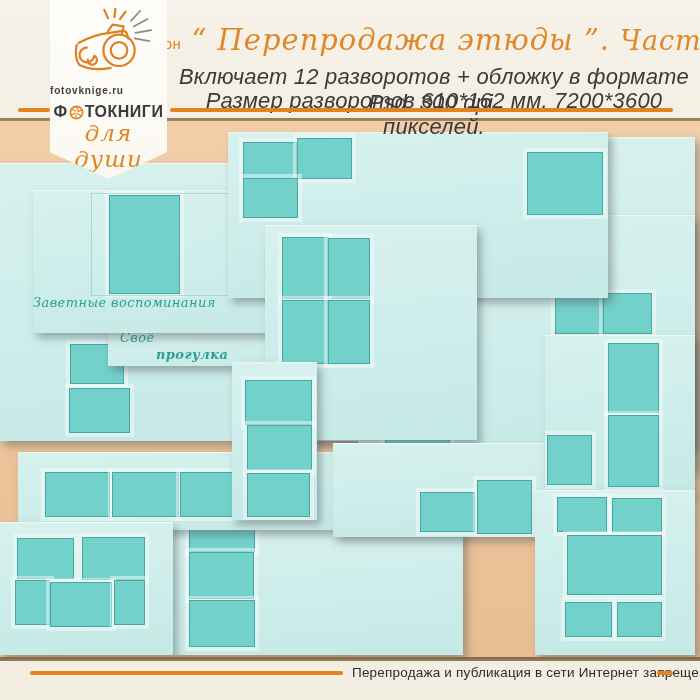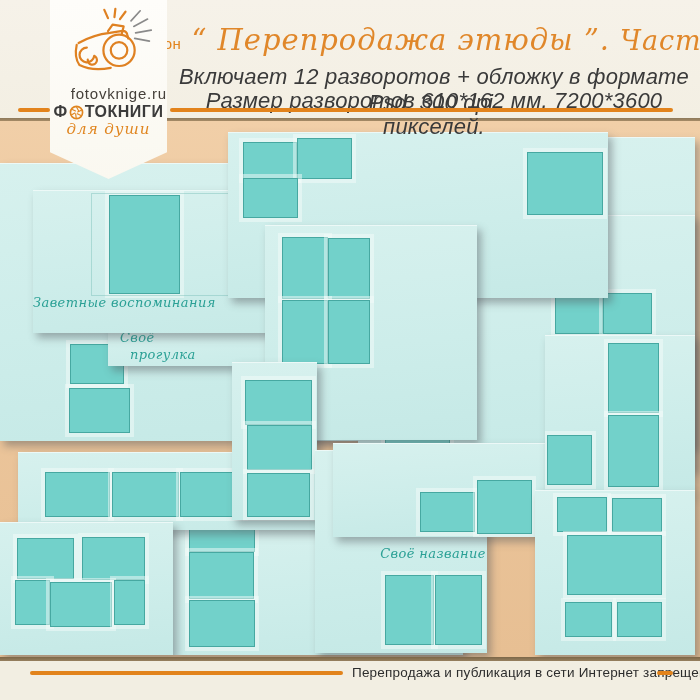--- a/index.html
+++ b/index.html
@@ -33,28 +33,28 @@
     background:#e2831c;z-index:30;}
   .rule-left{left:18px;width:32px;}
   .rule-right{left:170px;width:503px;}
 
   
   .badge{position:absolute;left:50px;top:0;width:117px;height:179px;z-index:40;
     background:linear-gradient(180deg,#fefdfa 0%,#faf8f0 100%);
     clip-path:polygon(0 0,100% 0,100% 85%,50% 100%,0 85%);
     filter:drop-shadow(3px 3px 4px rgba(60,50,40,.35));}
   .badge .cam{position:absolute;left:12px;top:5px;}
-  .badge .site{position:absolute;left:0;right:0;top:85px;text-align:right;
-    font-size:15px;font-weight:normal;color:#45403a;letter-spacing:.8px;}
+  .badge .site{position:absolute;left:0;right:0;top:85px;text-align:left;
+    font-size:10px;font-weight:bold;color:#45403a;letter-spacing:.8px;}
   .badge .brand{position:absolute;left:0;right:0;top:103px;display:flex;
     justify-content:center;align-items:center;gap:1px;
     font-size:16px;font-weight:bold;color:#3b3b3b;letter-spacing:.5px;}
   .badge .tagline{position:absolute;left:0;right:0;top:120px;text-align:center;
     font-family:"DejaVu Serif",serif;font-style:italic;
-    font-size:15px;color:#e0851f;letter-spacing:1px;}
+    font-size:23px;color:#e0851f;letter-spacing:1px;}
 
   
   .collage{position:absolute;left:0;top:0;width:700px;height:700px;z-index:5;}
   .spread{position:absolute;overflow:hidden;
     background:linear-gradient(175deg,#d7f1ee 0%,#cdedea 55%,#c5e9e6 100%);
     box-shadow:4px 5px 8px rgba(80,85,88,.45);}
   .spread::before{content:'';position:absolute;left:0;right:0;top:0;height:1px;
     background:rgba(255,255,255,.55);}
   .ph{position:absolute;background:#72d1ca;border:1px solid #46a8a1;
     box-shadow:0 0 0 4px rgba(243,252,250,.5);}
@@ -90,21 +90,21 @@
       <div class="spread" style="left: 358px; top: 215px; width: 337px; height: 255px;">
         <div class="ph" style="left: 27px; top: 85px; width: 65px; height: 44px;"></div>
         <div class="ph" style="left: 27px; top: 133px; width: 62px; height: 44px;"></div>
         <div class="ph" style="left: 27px; top: 181px; width: 63px; height: 46px;"></div>
         <div class="ph" style="left: 197px; top: 78px; width: 46px; height: 39px;"></div>
         <div class="ph" style="left: 245px; top: 78px; width: 47px; height: 39px;"></div>
       </div>
       <div class="spread" style="left: 108px; top: 326px; width: 358px; height: 40px;">
         <div class="caption" style="left: 12px; top: 4px;">
           <div>Своё</div>
-          <div style="margin-left: 10px;">прогулка</div>
+          <div style="margin-left: 36px; font-weight: bold;">прогулка</div>
         </div>
       </div>
       <div class="spread" style="left: 33px; top: 190px; width: 424px; height: 143px;">
         <div class="ph" style="left: 76px; top: 5px; width: 69px; height: 97px;"></div>
         <div class="pframe" style="left: 58px; top: 3px; width: 334px; height: 101px;"></div>
         <div class="caption" style="left: 0px; top: 105px; width: 226px; ">
           <div>Заветные воспоминания</div>
         </div>
       </div>
       <div class="spread" style="left: 228px; top: 132px; width: 380px; height: 166px;">
@@ -127,27 +127,20 @@
       <div class="spread" style="left: 18px; top: 452px; width: 445px; height: 78px;">
         <div class="ph" style="left: 27px; top: 20px; width: 63px; height: 43px;"></div>
         <div class="ph" style="left: 94px; top: 20px; width: 65px; height: 43px;"></div>
         <div class="ph" style="left: 162px; top: 20px; width: 62px; height: 43px;"></div>
         <div class="ph" style="left: 229px; top: 20px; width: 63px; height: 43px;"></div>
       </div>
       <div class="spread" style="left: 232px; top: 362px; width: 85px; height: 158px;">
         <div class="ph" style="left: 13px; top: 18px; width: 65px; height: 43px;"></div>
         <div class="ph" style="left: 15px; top: 63px; width: 63px; height: 43px;"></div>
         <div class="ph" style="left: 15px; top: 111px; width: 61px; height: 42px;"></div>
-      </div>
-      <div class="spread" style="left: 315px; top: 450px; width: 172px; height: 203px;">
-        <div class="ph" style="left: 70px; top: 125px; width: 47px; height: 68px;"></div>
-        <div class="ph" style="left: 120px; top: 125px; width: 45px; height: 68px;"></div>
-        <div class="caption" style="left: 18px; top: 96px; width: 200px; text-align: center;">
-          <div>Своё название</div>
-        </div>
       </div>
       <div class="spread" style="left: 333px; top: 443px; width: 212px; height: 94px;">
         <div class="ph" style="left: 87px; top: 49px; width: 53px; height: 38px;"></div>
         <div class="ph" style="left: 144px; top: 37px; width: 53px; height: 52px;"></div>
       </div>
       <div class="spread" style="left: 545px; top: 335px; width: 150px; height: 158px;">
         <div class="ph" style="left: 63px; top: 8px; width: 49px; height: 68px;"></div>
         <div class="ph" style="left: 63px; top: 80px; width: 49px; height: 70px;"></div>
         <div class="ph" style="left: 2px; top: 100px; width: 43px; height: 48px;"></div>
       </div>

